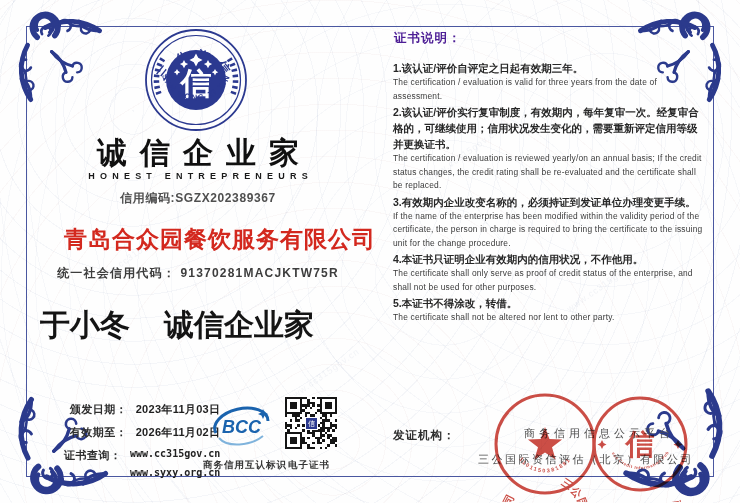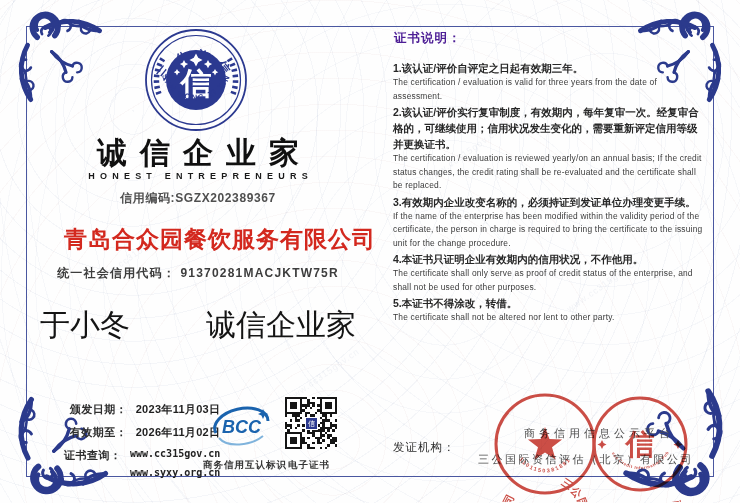--- a/index.html
+++ b/index.html
@@ -31,22 +31,22 @@
     font-family:"DejaVu Serif","Liberation Serif",serif;font-weight:900;font-size:30px;color:#101010;
     letter-spacing:13px;text-indent:13px;white-space:nowrap;}
   .subtitle{position:absolute;left:40px;top:171px;width:316px;text-align:center;
     font-weight:700;font-size:9px;color:#1a1a1a;letter-spacing:5.2px;text-indent:5.2px;white-space:nowrap;}
   .credit-line{position:absolute;left:40px;top:190px;width:316px;text-align:center;
     font-weight:700;font-size:12px;color:#4f4f4f;letter-spacing:.6px;}
   .company{position:absolute;left:20px;top:224px;width:356px;text-align:right;
     font-weight:700;font-size:23px;color:#d3281e;letter-spacing:1px;white-space:nowrap;}
   .uscc{position:absolute;left:30px;top:265px;width:336px;text-align:center;
     font-weight:700;font-size:12px;color:#3d3d3d;letter-spacing:1.2px;white-space:nowrap;}
-  .holder{position:absolute;left:40px;top:305px;width:316px;display:flex;justify-content:space-between;gap:34px;
-    font-family:"DejaVu Serif","Liberation Serif",serif;font-weight:400;font-size:30px;color:#141414;white-space:nowrap;}
+  .holder{position:absolute;left:40px;top:305px;width:316px;display:flex;justify-content:flex-start;gap:34px;
+    font-family:"DejaVu Serif","Liberation Serif",serif;font-weight:700;font-size:30px;color:#141414;white-space:nowrap;}
   .issue-rows{position:absolute;left:64px;top:402px;}
   .issue-row{display:flex;margin-bottom:8px;font-size:11px;justify-content:flex-end;}
   .issue-row .lbl{font-weight:700;color:#2e2e2e;width:66px;letter-spacing:.5px;}
   .issue-row .val{color:#1f1f1f;font-weight:700;letter-spacing:.3px;}
   .issue-row .url{font-family:"DejaVu Sans Mono","Liberation Mono",monospace;font-weight:700;font-size:10px;color:#222;}
   .url2{margin-left:66px;margin-top:-4px;font-family:"DejaVu Sans Mono","Liberation Mono",monospace;font-weight:700;font-size:10px;color:#222;}
   .bcc{position:absolute;left:206px;top:400px;width:70px;height:48px;}
   .qr-wrap{position:absolute;left:284px;top:396px;width:52px;height:52px;background:#fff;padding:1px;}
   .qr{width:100%;height:100%;display:grid;grid-template-columns:repeat(21,1fr);grid-template-rows:repeat(21,1fr);}
   .qr div.on{background:#151515;}
@@ -54,21 +54,21 @@
     font-size:7px;line-height:11px;text-align:center;border:1px solid #fff;}
   .badge-lbl{position:absolute;font-weight:700;font-size:9.5px;color:#333;letter-spacing:1px;white-space:nowrap;}
   .b-mutual{left:203px;top:459px;}
   .b-ecert{left:288px;top:459px;}
 
   
   .notes-heading{position:absolute;left:394px;top:30px;font-weight:700;font-size:12.5px;color:#4c1d95;letter-spacing:1px;}
   .notes{position:absolute;left:393px;top:60px;width:313px;}
   .notes .zh{margin:0;font-weight:700;font-size:10.5px;line-height:16px;color:#272727;}
   .notes .en{margin:0 0 1px;font-weight:400;font-size:8.4px;line-height:13.5px;color:#3a3a3a;letter-spacing:.2px;}
-  .issuer-label{position:absolute;left:393px;top:440px;font-weight:400;font-size:11.5px;color:#2e2e2e;letter-spacing:1px;}
+  .issuer-label{position:absolute;left:393px;top:428px;font-weight:700;font-size:11.5px;color:#2e2e2e;letter-spacing:1px;}
   .issuer-line1{position:absolute;left:524px;top:426px;font-size:11px;color:#4c4c4c;letter-spacing:4px;white-space:nowrap;}
   .issuer-line2{position:absolute;left:478px;top:452px;font-size:11px;color:#4c4c4c;letter-spacing:2.5px;white-space:nowrap;}
   .seals{position:absolute;left:492px;top:390px;width:204px;height:112px;mix-blend-mode:multiply;opacity:.88;}
 </style>
 </head>
 <body>
 
 <div class="cert">
 
   <svg width="0" height="0" style="position:absolute">

